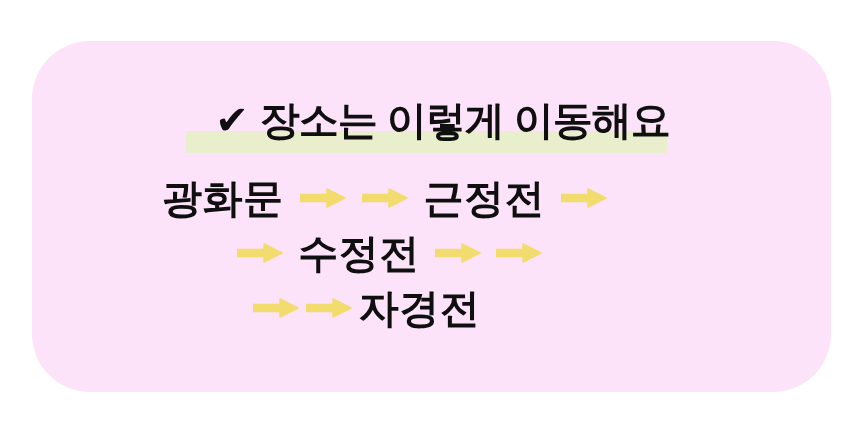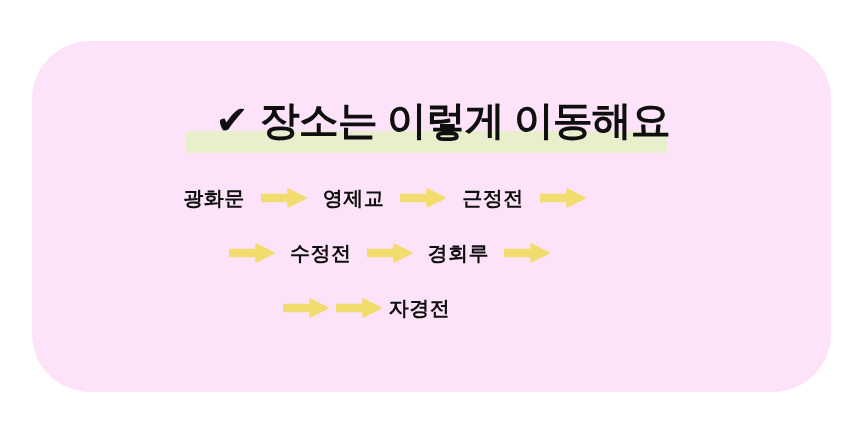--- a/index.html
+++ b/index.html
@@ -63,21 +63,21 @@
   .route-row {
     position: absolute;
     left: 0;
     right: 0;
     display: flex;
     justify-content: center;
     align-items: center;
     white-space: nowrap;
   }
   .route-row .place {
-    font-size: 20px;
+    font-size: 40px;
     font-weight: 600;
     line-height: 36px;
     letter-spacing: 0.5px;
   }
   .route-row .arrow {
     display: inline-flex;
     align-items: center;
   }
   .route-row .arrow svg { display: block; }
   .row-1 { top: 180px; transform: translateX(-45px); gap: 16px; }
@@ -94,21 +94,20 @@
     <span class="check">✔</span><span>장소는 이렇게 이동해요</span>
   </div>
   <div class="routes">
       <div class="route-row row-1">
         <span class="place">광화문</span>
         <span class="arrow">
           <svg width="46" height="20" viewBox="0 0 46 20">
             <polygon points="0,6.5 27,6.5 27,1 45,10 27,19 27,13.5 0,13.5" fill="#f2dc6e" stroke="#f2dc6e" stroke-width="1.5" stroke-linejoin="round"></polygon>
           </svg>
         </span>
-        <span class="place">영제교</span>
         <span class="arrow">
           <svg width="46" height="20" viewBox="0 0 46 20">
             <polygon points="0,6.5 27,6.5 27,1 45,10 27,19 27,13.5 0,13.5" fill="#f2dc6e" stroke="#f2dc6e" stroke-width="1.5" stroke-linejoin="round"></polygon>
           </svg>
         </span>
         <span class="place">근정전</span>
         <span class="arrow">
           <svg width="46" height="20" viewBox="0 0 46 20">
             <polygon points="0,6.5 27,6.5 27,1 45,10 27,19 27,13.5 0,13.5" fill="#f2dc6e" stroke="#f2dc6e" stroke-width="1.5" stroke-linejoin="round"></polygon>
           </svg>
@@ -119,21 +118,20 @@
           <svg width="46" height="20" viewBox="0 0 46 20">
             <polygon points="0,6.5 27,6.5 27,1 45,10 27,19 27,13.5 0,13.5" fill="#f2dc6e" stroke="#f2dc6e" stroke-width="1.5" stroke-linejoin="round"></polygon>
           </svg>
         </span>
         <span class="place">수정전</span>
         <span class="arrow">
           <svg width="46" height="20" viewBox="0 0 46 20">
             <polygon points="0,6.5 27,6.5 27,1 45,10 27,19 27,13.5 0,13.5" fill="#f2dc6e" stroke="#f2dc6e" stroke-width="1.5" stroke-linejoin="round"></polygon>
           </svg>
         </span>
-        <span class="place">경회루</span>
         <span class="arrow">
           <svg width="46" height="20" viewBox="0 0 46 20">
             <polygon points="0,6.5 27,6.5 27,1 45,10 27,19 27,13.5 0,13.5" fill="#f2dc6e" stroke="#f2dc6e" stroke-width="1.5" stroke-linejoin="round"></polygon>
           </svg>
         </span>
       </div>
       <div class="route-row row-3">
         <span class="arrow">
           <svg width="46" height="20" viewBox="0 0 46 20">
             <polygon points="0,6.5 27,6.5 27,1 45,10 27,19 27,13.5 0,13.5" fill="#f2dc6e" stroke="#f2dc6e" stroke-width="1.5" stroke-linejoin="round"></polygon>

